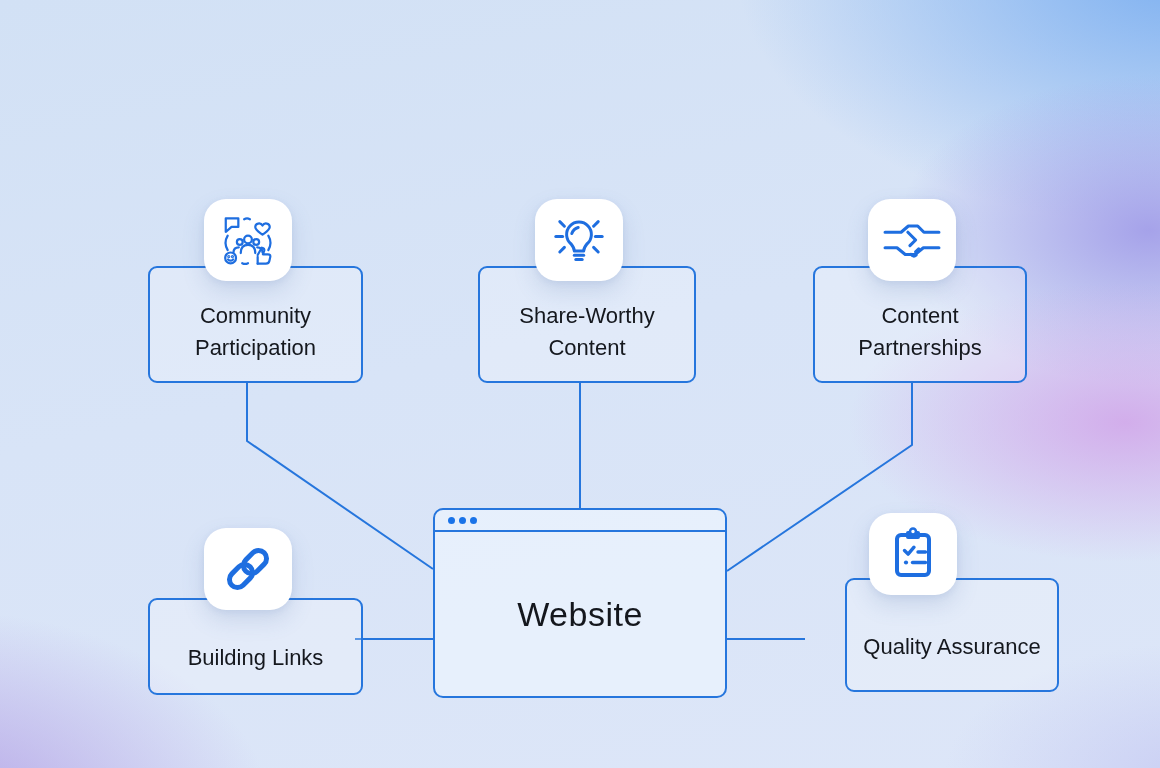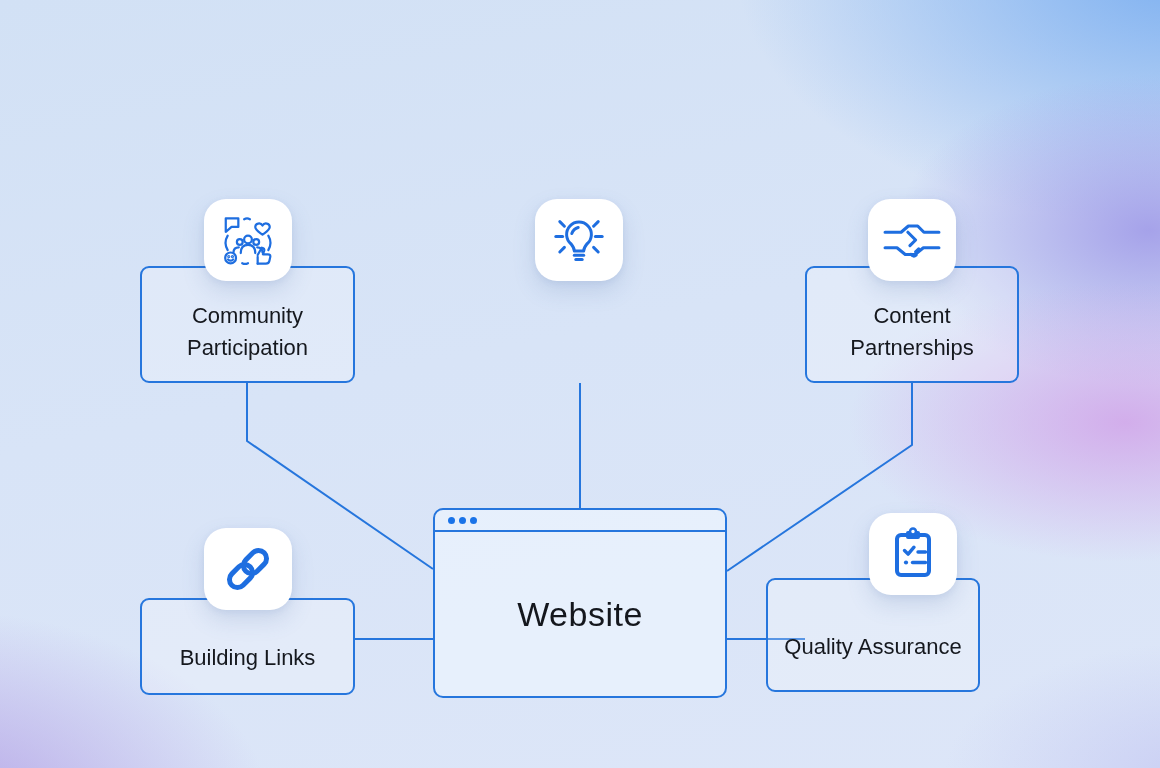--- a/index.html
+++ b/index.html
@@ -43,33 +43,34 @@
   }
   .node-box {
     position: absolute;
     border: 2px solid #2676dd;
     border-radius: 9px;
     background: rgba(255,255,255,0.24);
     display: flex;
     align-items: center;
     justify-content: center;
     text-align: center;
+    margin-left: 8px;
   }
   .node-label {
     font-size: 22px;
     font-weight: 500;
     line-height: 1.42;
     color: #15181e;
     max-width: 178px;
   }
   .box-community     { left: 140px; top: 266px; width: 215px; height: 117px; padding-top: 14px; }
   .box-shareworthy   { left: 470px; top: 266px; width: 218px; height: 117px; padding-top: 14px; }
   .box-partnerships  { left: 805px; top: 266px; width: 214px; height: 117px; padding-top: 14px; }
   .box-buildinglinks { left: 140px; top: 598px; width: 215px; height: 97px;  padding-top: 22px; }
-  .box-quality       { left: 766px; top: 578px; width: 214px; height: 114px; padding-top: 24px; }
+  .box-quality       { left: 837px; top: 578px; width: 214px; height: 114px; padding-top: 24px; }
 
   .icon-card {
     position: absolute;
     width: 88px;
     height: 82px;
     background: #ffffff;
     border-radius: 22px;
     box-shadow: 0 10px 22px rgba(84,114,172,0.18), 0 2px 6px rgba(84,114,172,0.10);
     display: flex;
     align-items: center;
@@ -160,20 +161,23 @@
           <circle cx="13.9" cy="43.6" r="0.5" fill="#1e6ee0"></circle>
           <path d="M9.4 46.6q2.6 2.5 5.2 0"></path>
           <path d="M24 50.5q3 1.6 6 0"></path>
           <path d="M40 44v7"></path>
           <path d="M40 51h8.5q3 0 3.6-2.8l.9-4q.6-2.9-2.4-2.9h-5.2l1.3-3.6q.7-2.1-1.3-2.8l-1.2-.4-4.2 7.5"></path>
         </g>
       </svg>
     </span>
   </div>
 
+  <div class="node-box box-shareworthy">
+    <div class="node-label">Share-Worthy Content</div>
+  </div>
   <div class="icon-card card-shareworthy">
     <span>
       <svg width="56" height="56" viewBox="0 0 56 56">
         <g class="ic" stroke-width="3">
           <path d="M23.3 39c0-3-1.5-4.9-3.2-7a12.4 12.4 0 1 1 15.8 0c-1.7 2.1-3.2 4-3.2 7z"></path>
           <path d="M23.3 43.2h9.4"></path>
           <path d="M24.8 47.4h6.4"></path>
           <path d="M20.8 21.5a9.5 9.5 0 0 1 6.4-6"></path>
           <path d="M8.8 9.6l4.6 4.6"></path>
           <path d="M4.8 24.5h6.8"></path>

